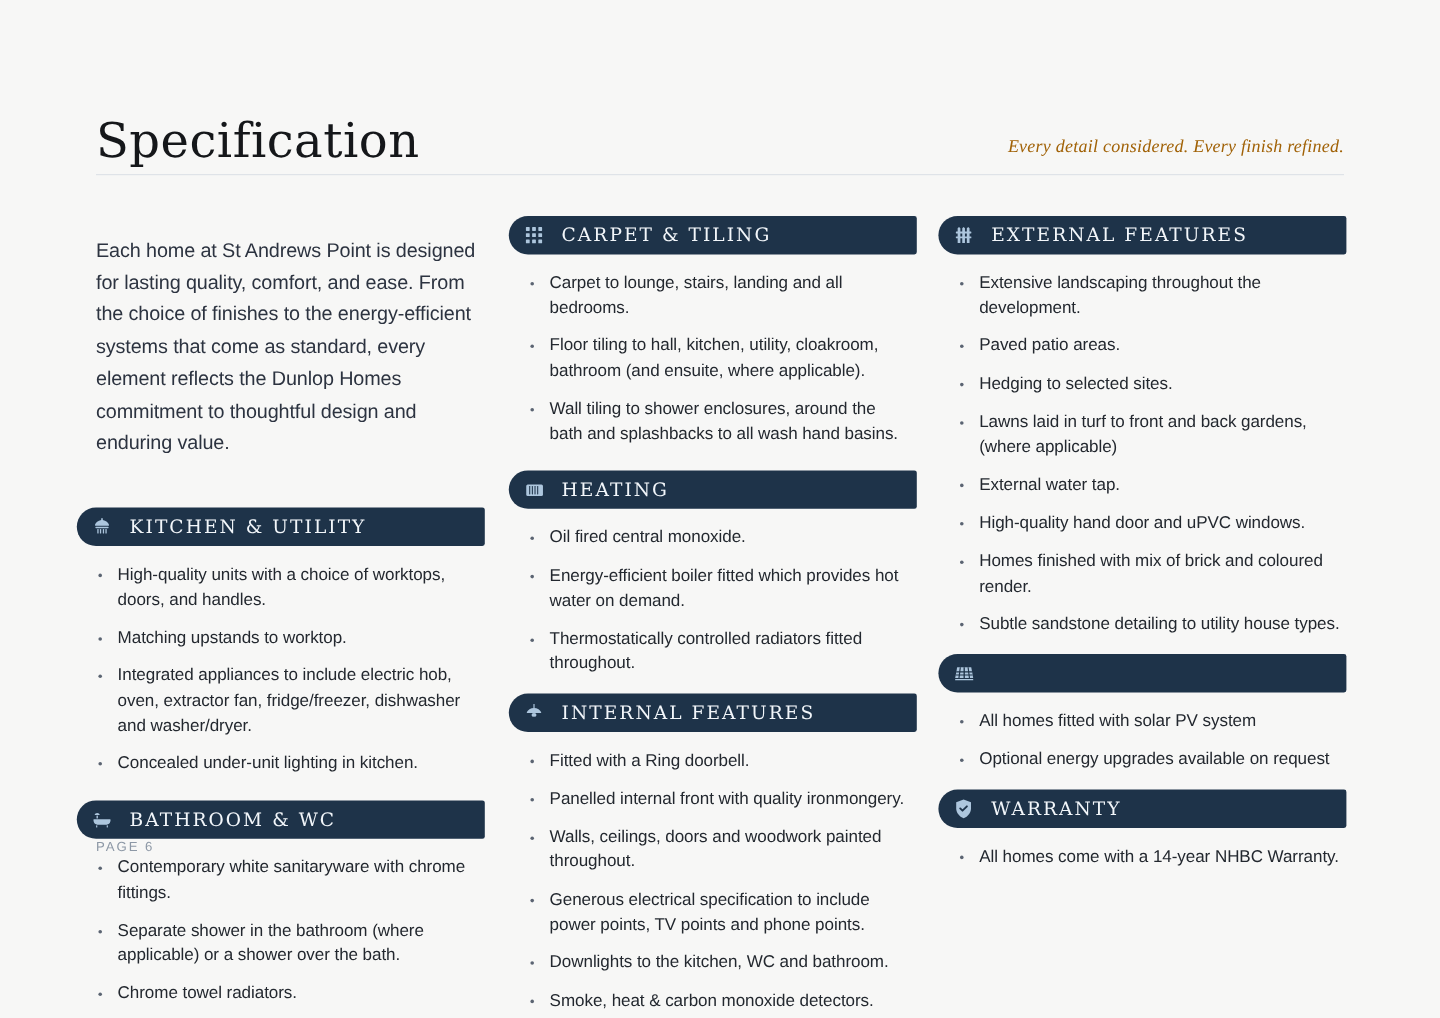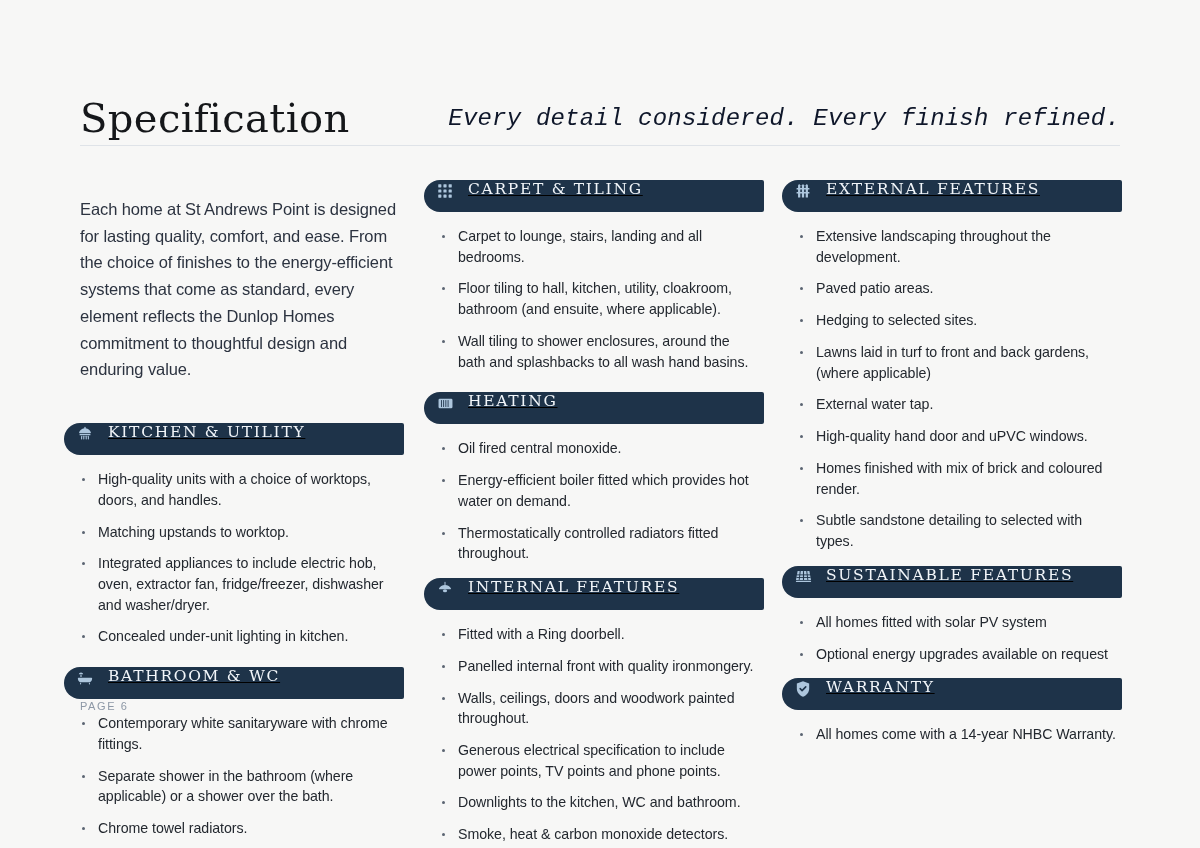--- a/index.html
+++ b/index.html
@@ -38,24 +38,24 @@
     font-weight: 400;
     color: #15171a;
     letter-spacing: 0.4px;
     line-height: 1;
     white-space: nowrap;
   }
   .page-tagline {
     position: absolute;
     right: 0;
     bottom: 14px;
-    font-family: Liberation Mono, monospace;
+    font-family: Liberation Serif, serif;
     font-style: italic;
-    font-size: 24px;
-    color: #0f172a;
+    font-size: 15px;
+    color: #a16207;
     letter-spacing: 0.2px;
     white-space: nowrap;
   }
   .header-rule {
     position: absolute;
     left: 0;
     right: 0;
     bottom: 0;
     height: 1px;
     background: #dfe3e8;
@@ -87,24 +87,23 @@
 
   
   .section { margin-bottom: 0; }
   .sec-bar {
     position: relative;
     height: 32px;
     background: #1f3category;
     background: #1e3349;
     border-radius: 16px 2px 2px 16px;
     display: flex;
-    align-items: flex-start;
+    align-items: center;
     padding-left: 10px;
     box-sizing: border-box;
-    text-decoration: underline;
   }
   .sec-icon {
     width: 22px;
     height: 22px;
     flex: 0 0 22px;
     display: flex;
     align-items: center;
     justify-content: center;
     margin-right: 12px;
   }
@@ -306,38 +305,37 @@
           <span class="sec-title">EXTERNAL FEATURES</span>
         </div>
         <ul class="bullets">
           <li>Extensive landscaping throughout the development.</li>
           <li>Paved patio areas.</li>
           <li>Hedging to selected sites.</li>
           <li>Lawns laid in turf to front and back gardens, (where applicable)</li>
           <li>External water tap.</li>
           <li>High-quality hand door and uPVC windows.</li>
           <li>Homes finished with mix of brick and coloured render.</li>
-          <li>Subtle sandstone detailing to selected with types.</li>
+          <li>Subtle sandstone detailing to utility house types.</li>
         </ul>
       </div>
 
       <div class="section sec-gap-sm">
         <div class="sec-bar">
           <span class="sec-icon">
             <svg width="19" height="19" viewBox="0 0 24 24" fill="#adc6dd">
               <path d="M4.6 5.2h14.8l2.1 11.2H2.5z"></path>
               <rect x="2.4" y="17.4" width="19.2" height="1.5" rx="0.5"></rect>
               <path d="M11.3 5.2h1.4v11.2h-1.4z" fill="#1e3349"></path>
               <path d="M3.6 9.4h16.8v1.1H3.6z" fill="#1e3349"></path>
               <path d="M3.1 12.8h17.8v1.1H3.1z" fill="#1e3349"></path>
               <path d="M7.3 5.2h1.2l-1.4 11.2H5.9z" fill="#1e3349"></path>
               <path d="M15.5 5.2h1.2l1.4 11.2h-1.2z" fill="#1e3349"></path>
             </svg>
           </span>
-          <span class="sec-title">SUSTAINABLE FEATURES</span>
         </div>
         <ul class="bullets">
           <li>All homes fitted with solar PV system</li>
           <li>Optional energy upgrades available on request</li>
         </ul>
       </div>
 
       <div class="section sec-gap-sm">
         <div class="sec-bar">
           <span class="sec-icon">

